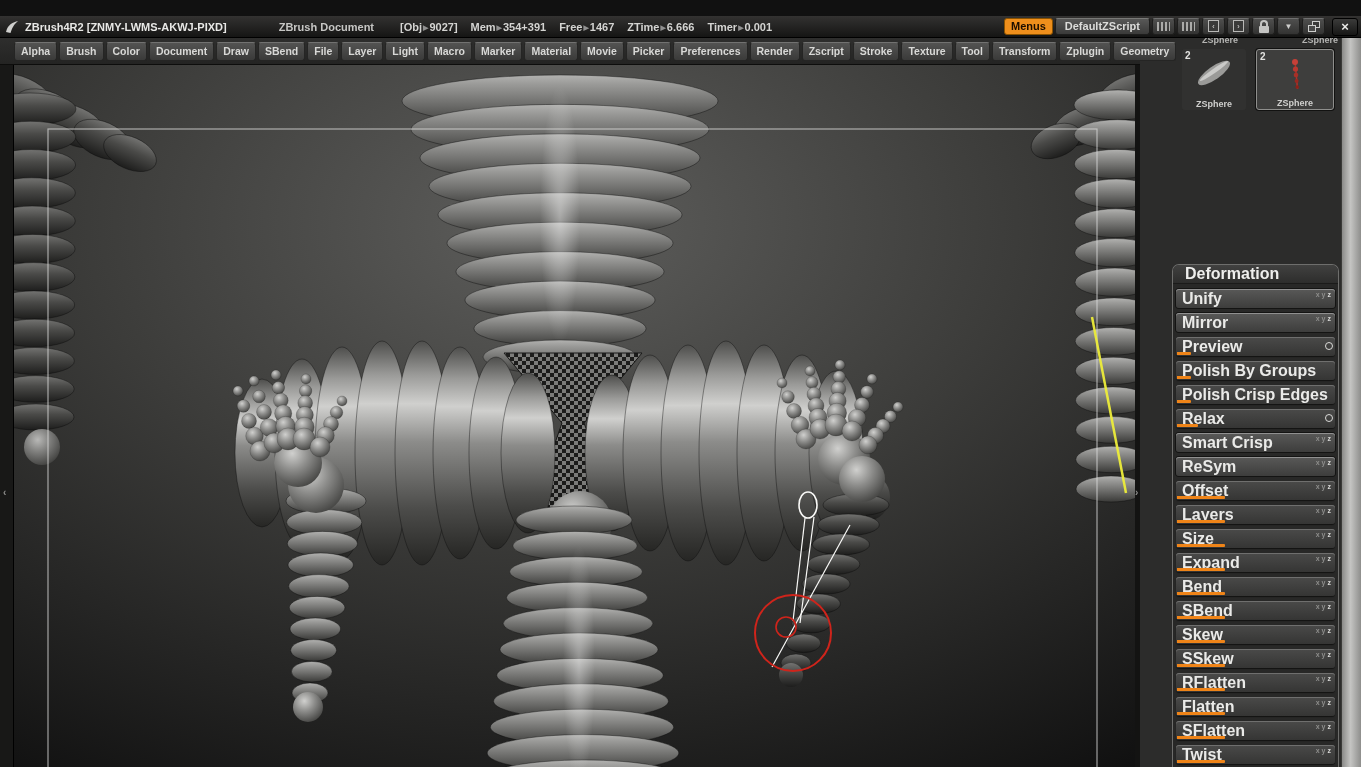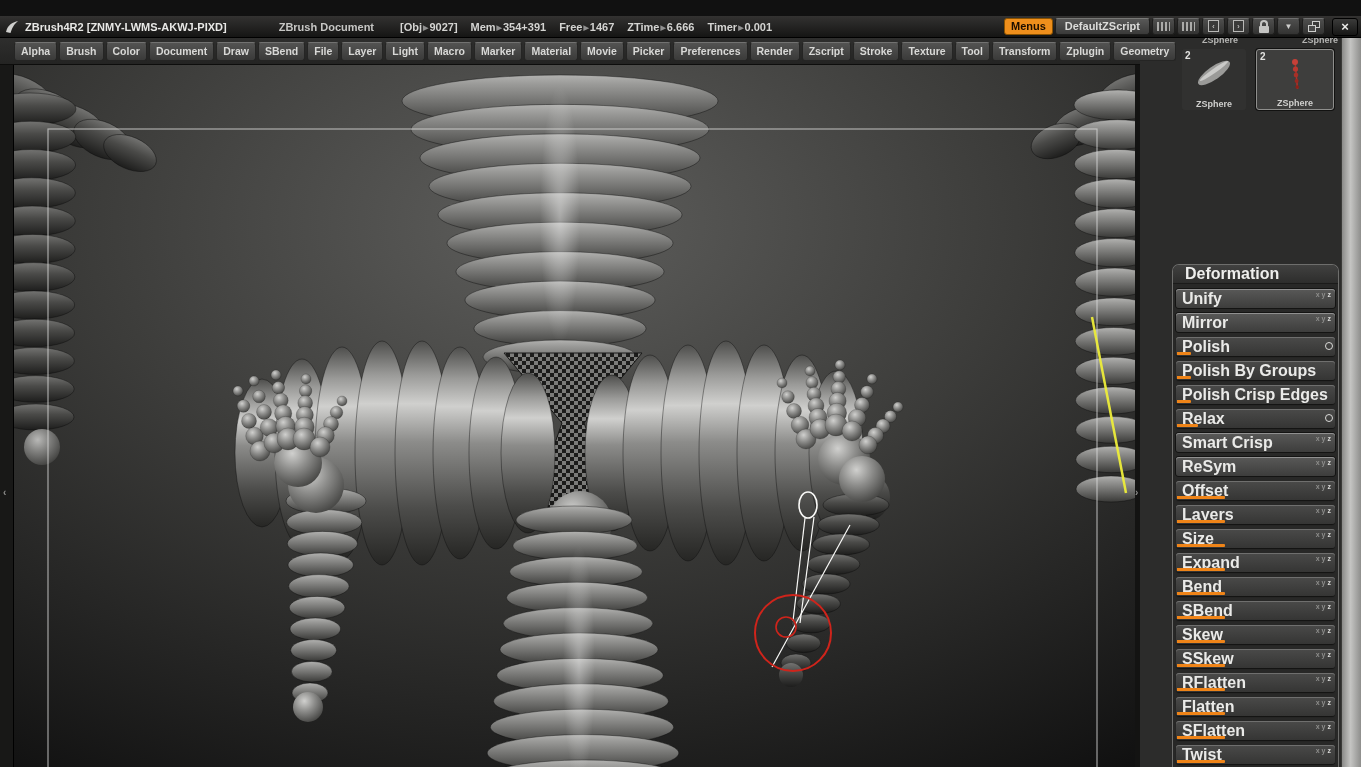--- a/index.html
+++ b/index.html
@@ -443,21 +443,21 @@
           </div>
           <div class="def-row def-button">
             <span class="def-label">Mirror</span>
             <span class="def-axes">
               <span class="ax ax-x">x</span>
               <span class="ax ax-y">y</span>
               <span class="ax ax-z">z</span>
             </span>
           </div>
           <div class="def-row def-slider">
-            <span class="def-label">Polish</span>
+            <span class="def-label">Preview</span>
             <div class="def-fill" style="width: 9%; background: rgb(239, 132, 24);"></div>
             <span class="def-circle"></span>
           </div>
           <div class="def-row def-slider">
             <span class="def-label">Polish By Groups</span>
             <div class="def-fill" style="width: 9%; background: rgb(239, 132, 24);"></div>
           </div>
           <div class="def-row def-slider">
             <span class="def-label">Polish Crisp Edges</span>
             <div class="def-fill" style="width: 9%; background: rgb(239, 132, 24);"></div>

